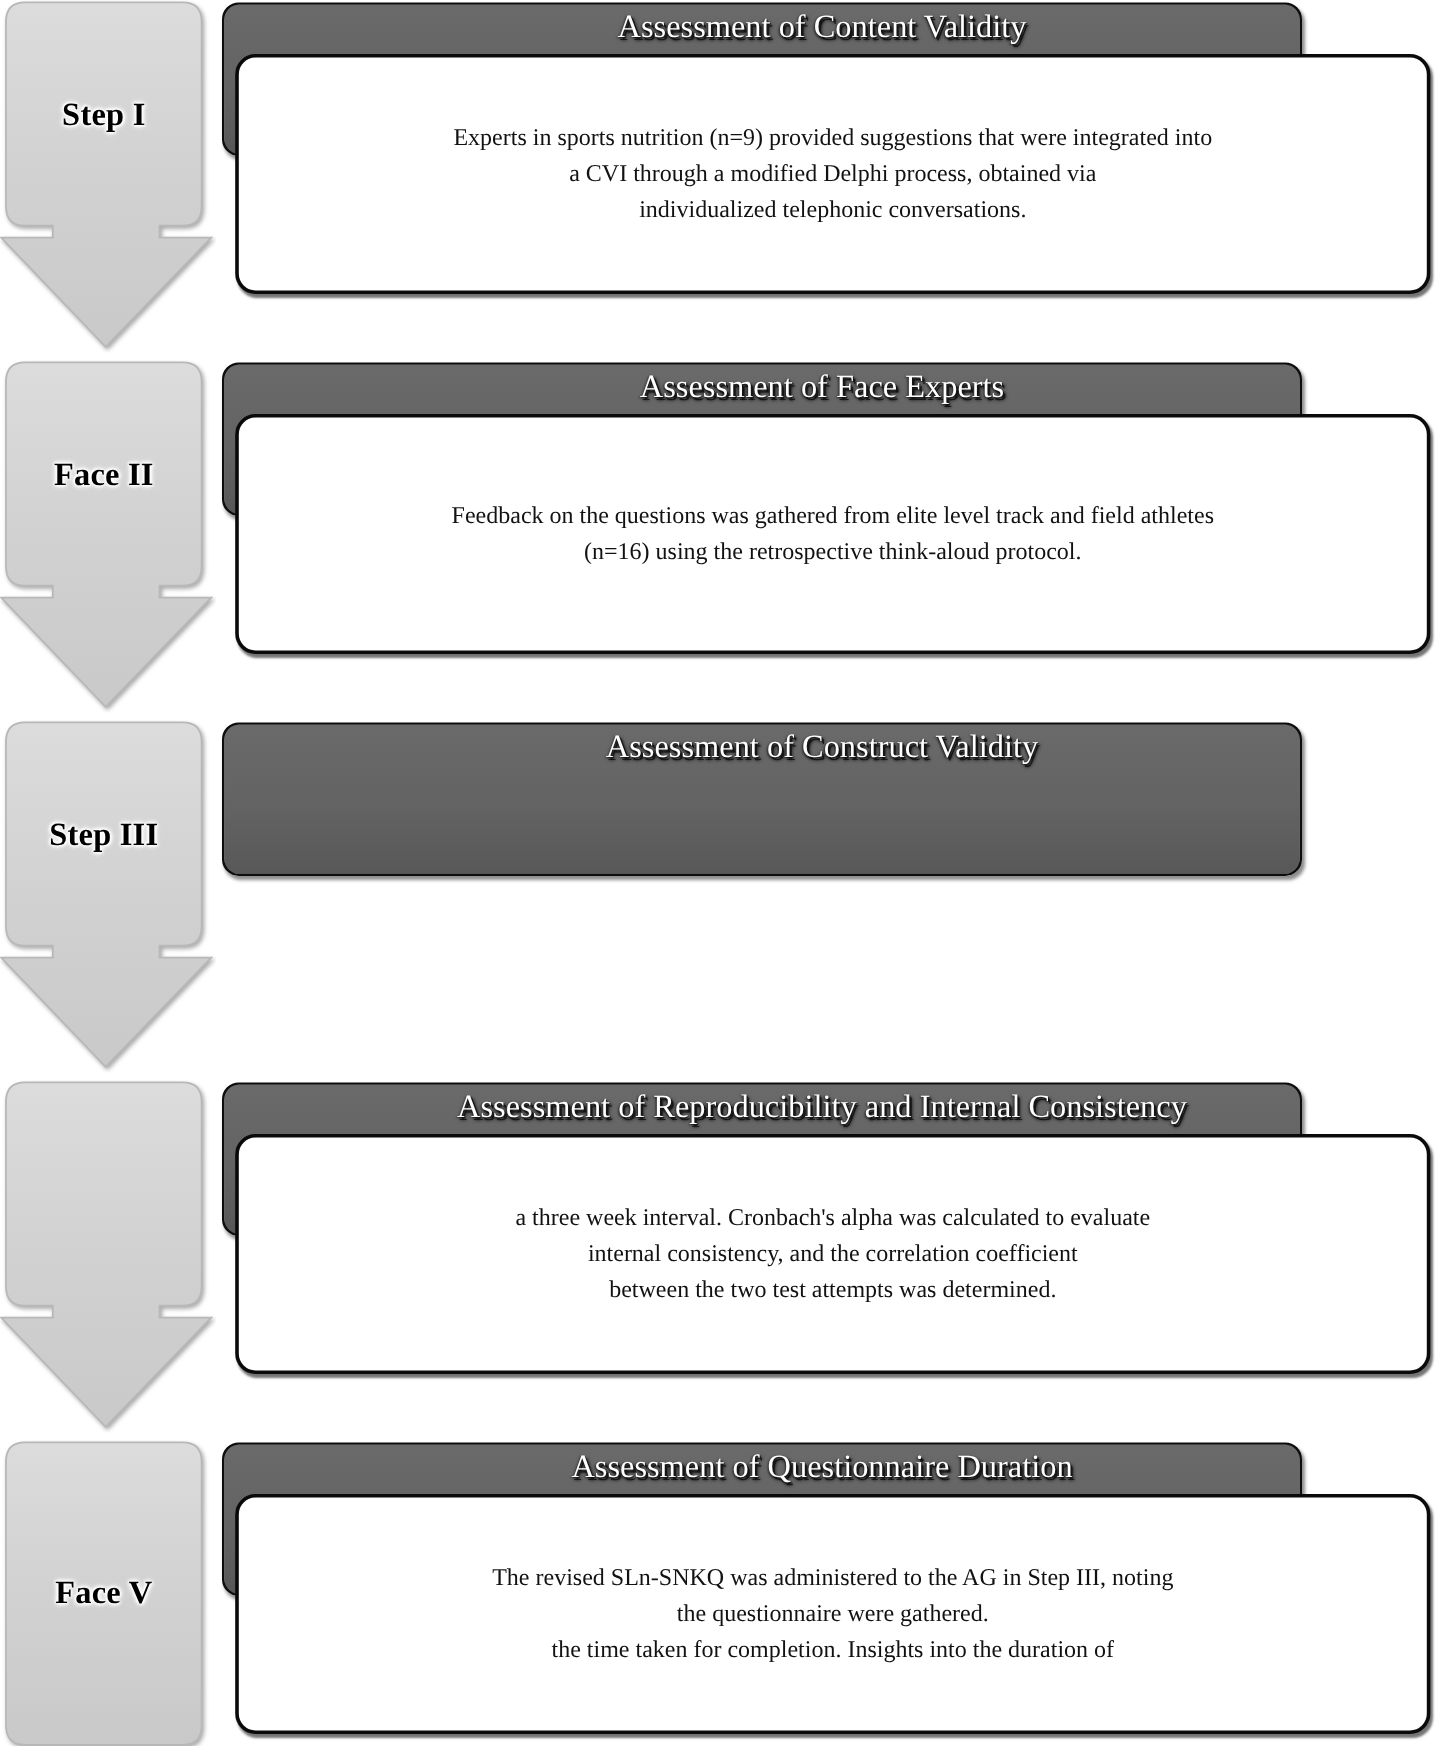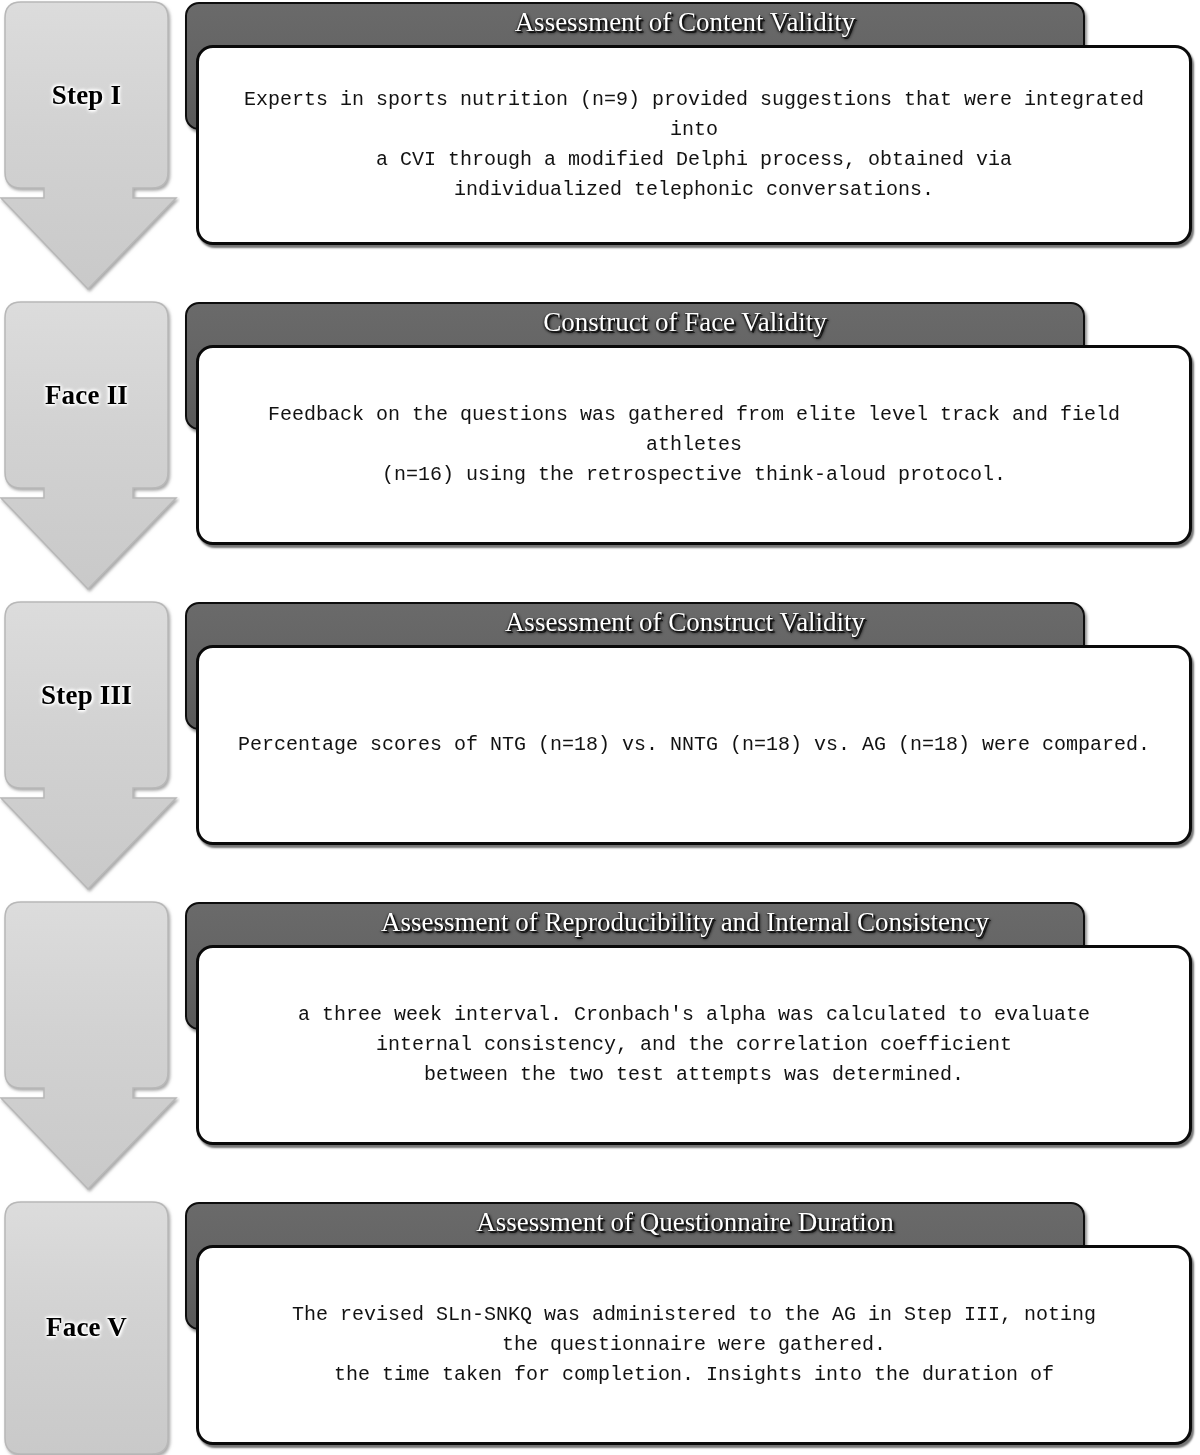--- a/index.html
+++ b/index.html
@@ -110,21 +110,21 @@
     justify-content: center;
   }
   .card-text {
     width: 100%;
     padding: 0 22px;
     text-align: center;
     font-size: 20px;
     line-height: 1.50;
     color: #121212;
   }
-  .card-text .ln { display: block; font-family: Liberation Mono, monospace; }
+  .card-text .ln { display: block; }
 </style>
 </head>
 <body>
 
 <div id="flowchart">
     <div class="step-row" style="top: 0px;">
       <div class="step-marker">
         <svg width="180" height="300" viewBox="0 0 180 300">
           <defs>
             <linearGradient id="mg0" x1="0" y1="0" x2="0" y2="1">
@@ -162,21 +162,21 @@
             </linearGradient>
             <filter id="mf1" x="-25%" y="-20%" width="160%" height="150%">
               <feDropShadow dx="1.5" dy="2" stdDeviation="1.6" flood-color="#8a8a8a" flood-opacity="0.75"></feDropShadow>
             </filter>
           </defs>
           <path d="M 21,2 L 152,2 Q 168,2 168,18 L 168,172 Q 168,188 152,188 L 133,188 L 133,198 L 176,198 L 88,289 L 1,198 L 44,198 L 44,188 L 21,188 Q 5,188 5,172 L 5,18 Q 5,2 21,2 Z" fill="url(#mg1)" stroke="#b8b8b8" stroke-width="1.5" filter="url(#mf1)"></path>
         </svg>
         <div class="step-label">Face II</div>
       </div>
       <div class="card-header">
-        <div class="card-header-title">Construct of Face Validity</div>
+        <div class="card-header-title">Assessment of Face Experts</div>
       </div>
       <div class="card-body">
         <div class="card-text">
           <span class="ln">Feedback on the questions was gathered from elite level track and field athletes</span>
           <span class="ln">(n=16) using the retrospective think-aloud protocol.</span>
         </div>
       </div>
     </div>
     <div class="step-row" style="top: 600px;">
       <div class="step-marker">
@@ -190,25 +190,20 @@
             <filter id="mf2" x="-25%" y="-20%" width="160%" height="150%">
               <feDropShadow dx="1.5" dy="2" stdDeviation="1.6" flood-color="#8a8a8a" flood-opacity="0.75"></feDropShadow>
             </filter>
           </defs>
           <path d="M 21,2 L 152,2 Q 168,2 168,18 L 168,172 Q 168,188 152,188 L 133,188 L 133,198 L 176,198 L 88,289 L 1,198 L 44,198 L 44,188 L 21,188 Q 5,188 5,172 L 5,18 Q 5,2 21,2 Z" fill="url(#mg2)" stroke="#b8b8b8" stroke-width="1.5" filter="url(#mf2)"></path>
         </svg>
         <div class="step-label">Step III</div>
       </div>
       <div class="card-header">
         <div class="card-header-title">Assessment of Construct Validity</div>
-      </div>
-      <div class="card-body">
-        <div class="card-text">
-          <span class="ln">Percentage scores of NTG (n=18) vs. NNTG (n=18) vs. AG (n=18) were compared.</span>
-        </div>
       </div>
     </div>
     <div class="step-row" style="top: 900px;">
       <div class="step-marker">
         <svg width="180" height="300" viewBox="0 0 180 300">
           <defs>
             <linearGradient id="mg3" x1="0" y1="0" x2="0" y2="1">
               <stop offset="0%" stop-color="#dcdcdc"></stop>
               <stop offset="45%" stop-color="#d2d2d2"></stop>
               <stop offset="100%" stop-color="#c9c9c9"></stop>

